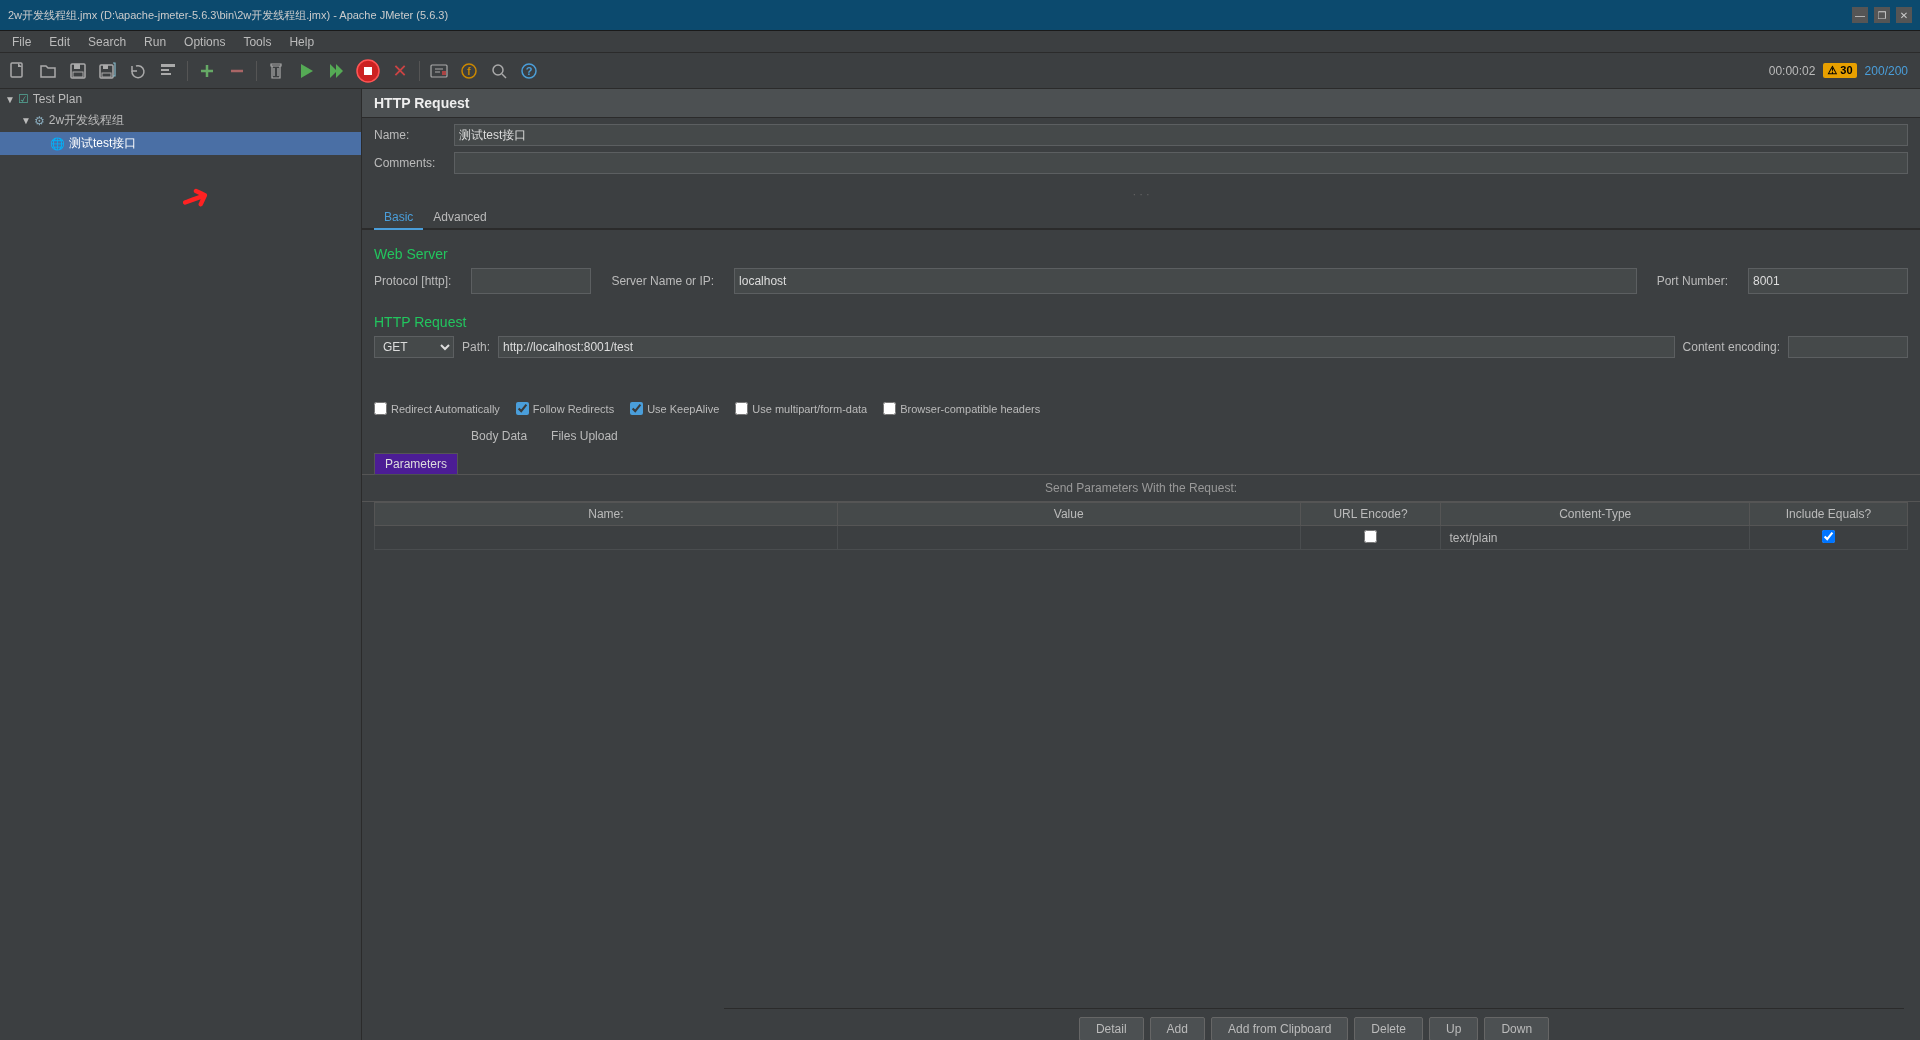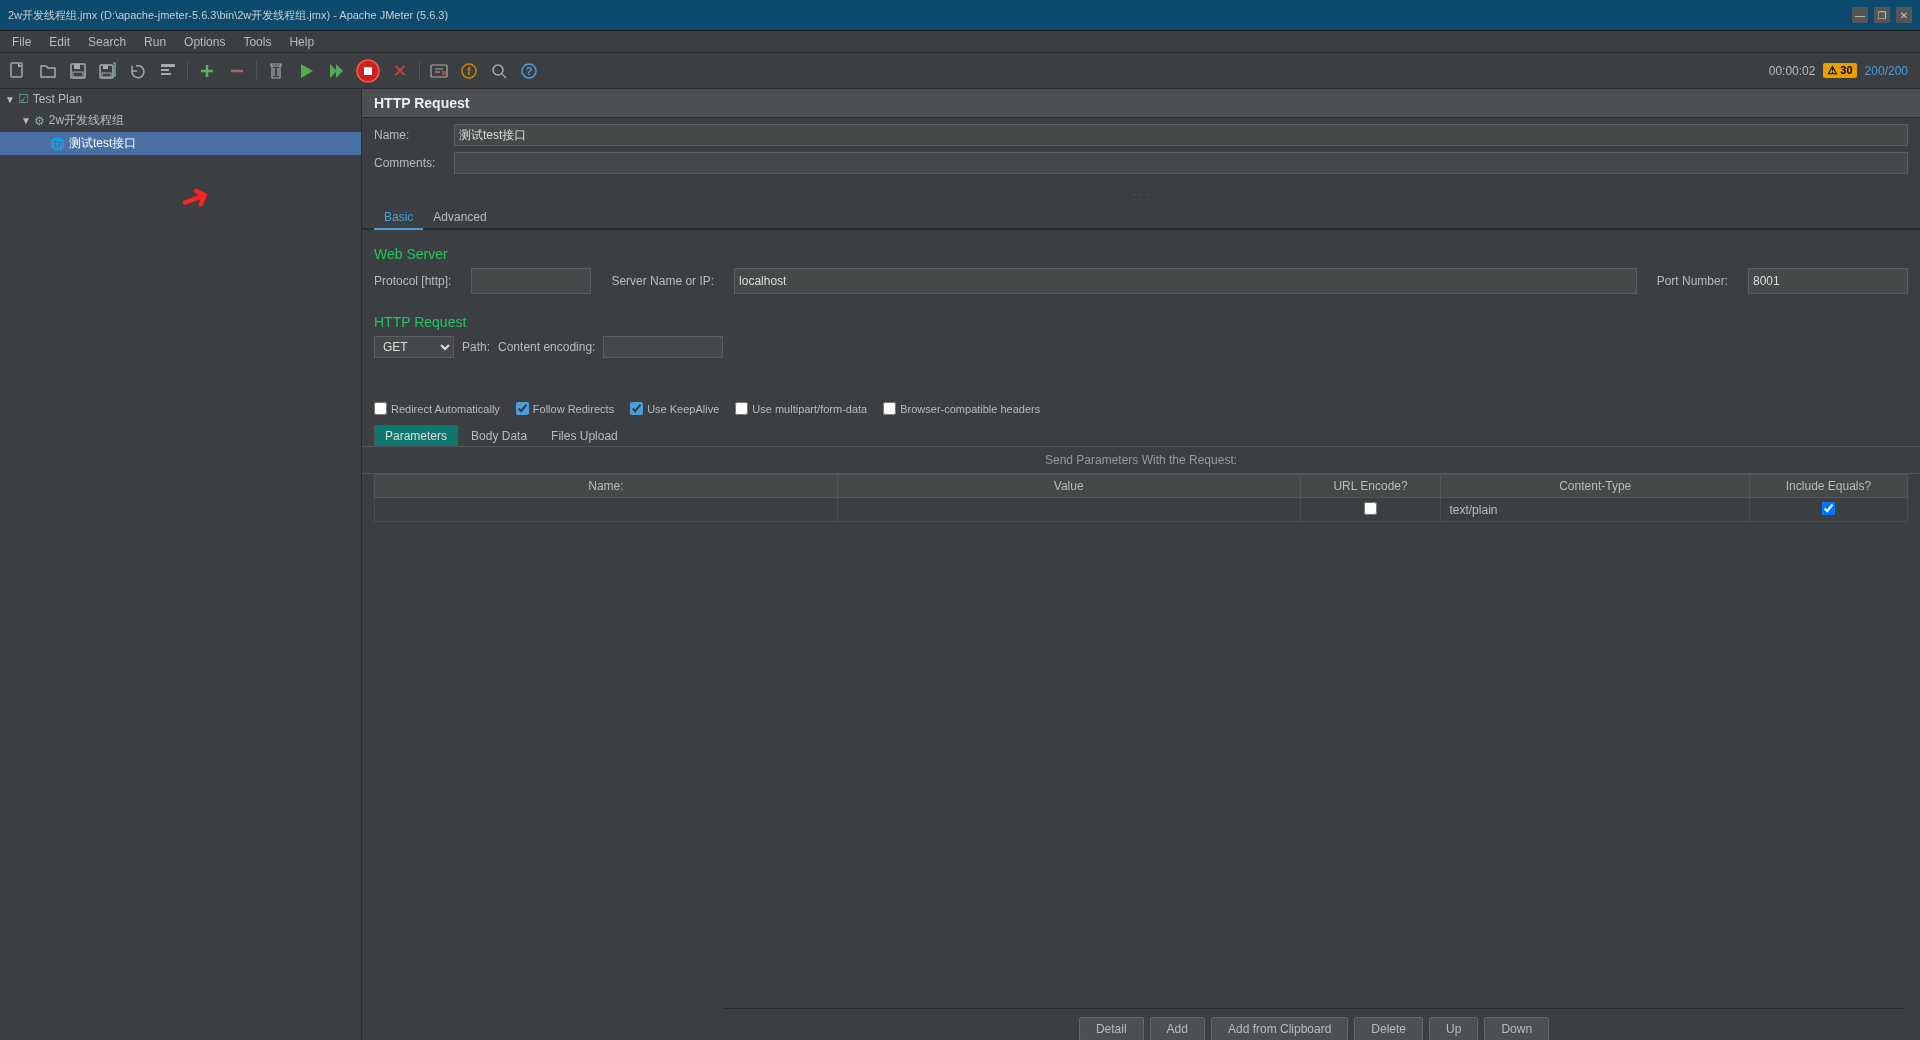--- a/index.html
+++ b/index.html
@@ -276,24 +276,25 @@
       padding: 3px 10px;
       cursor: pointer;
       color: #bbbbbb;
       font-size: 12px;
       border: 1px solid transparent;
       border-bottom: none;
       margin-right: 2px;
     }
     .param-tab.active {
       color: #dddddd;
-      background: #0f766e;
+      background: #4c1d95;
       border-color: #555;
       border-bottom: 1px solid #4c5052;
       margin-bottom: -1px;
+      margin-top: 28px;
     }
 
     
     .send-params-label {
       text-align: center;
       color: #999;
       font-size: 12px;
       padding: 6px;
       border-bottom: 1px solid #555;
     }
@@ -617,20 +618,21 @@
         <select class="method-select">
           <option>GET</option>
           <option>POST</option>
           <option>PUT</option>
           <option>DELETE</option>
           <option>PATCH</option>
           <option>HEAD</option>
           <option>OPTIONS</option>
         </select>
         <span class="ws-label">Path:</span>
+        <input class="path-input" type="text" value="http://localhost:8001/test" style="">
         <span class="ws-label">Content encoding:</span>
         <input class="encoding-input" type="text" value="" style="">
       </div>
 
       <div class="checkboxes-row">
         <label class="checkbox-item">
           <input type="checkbox" style="">
           <span>Redirect Automatically</span>
         </label>
         <label class="checkbox-item">

